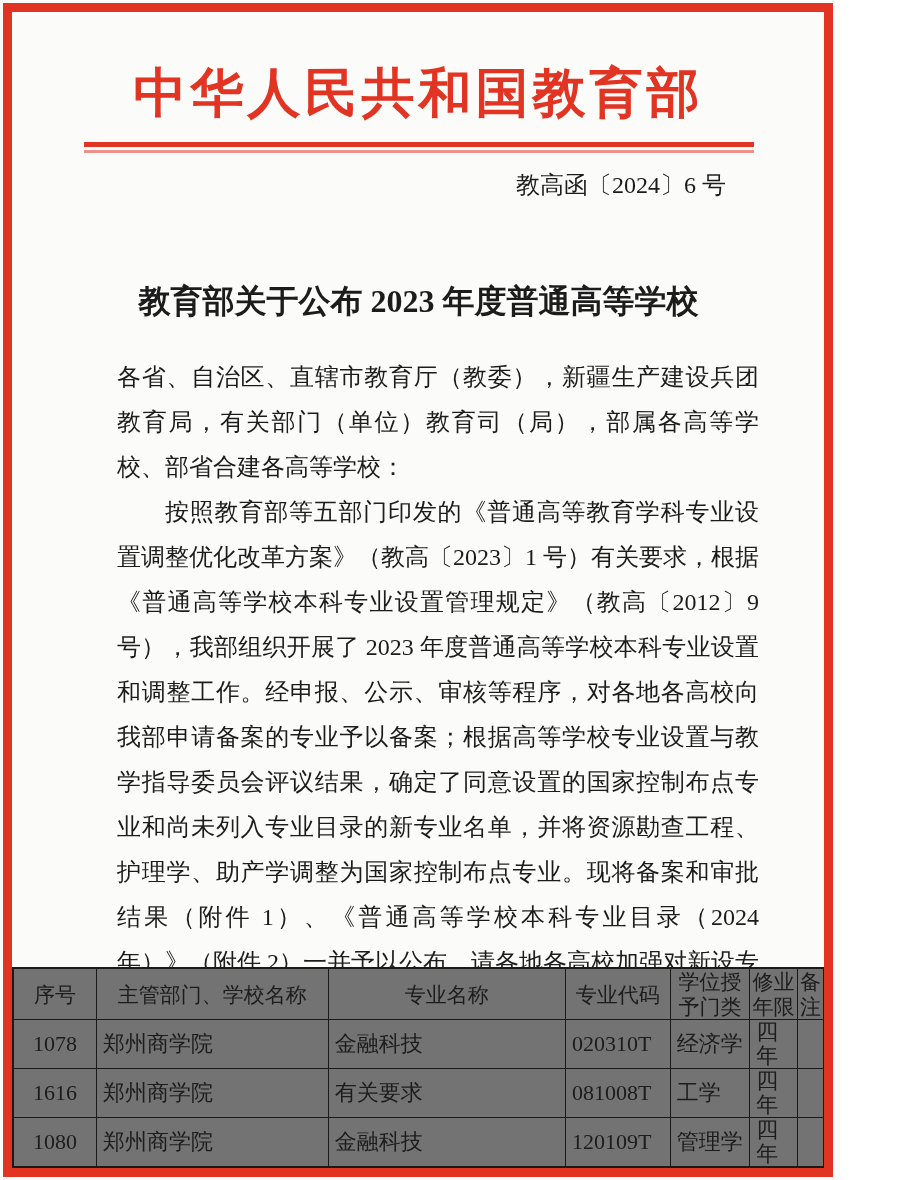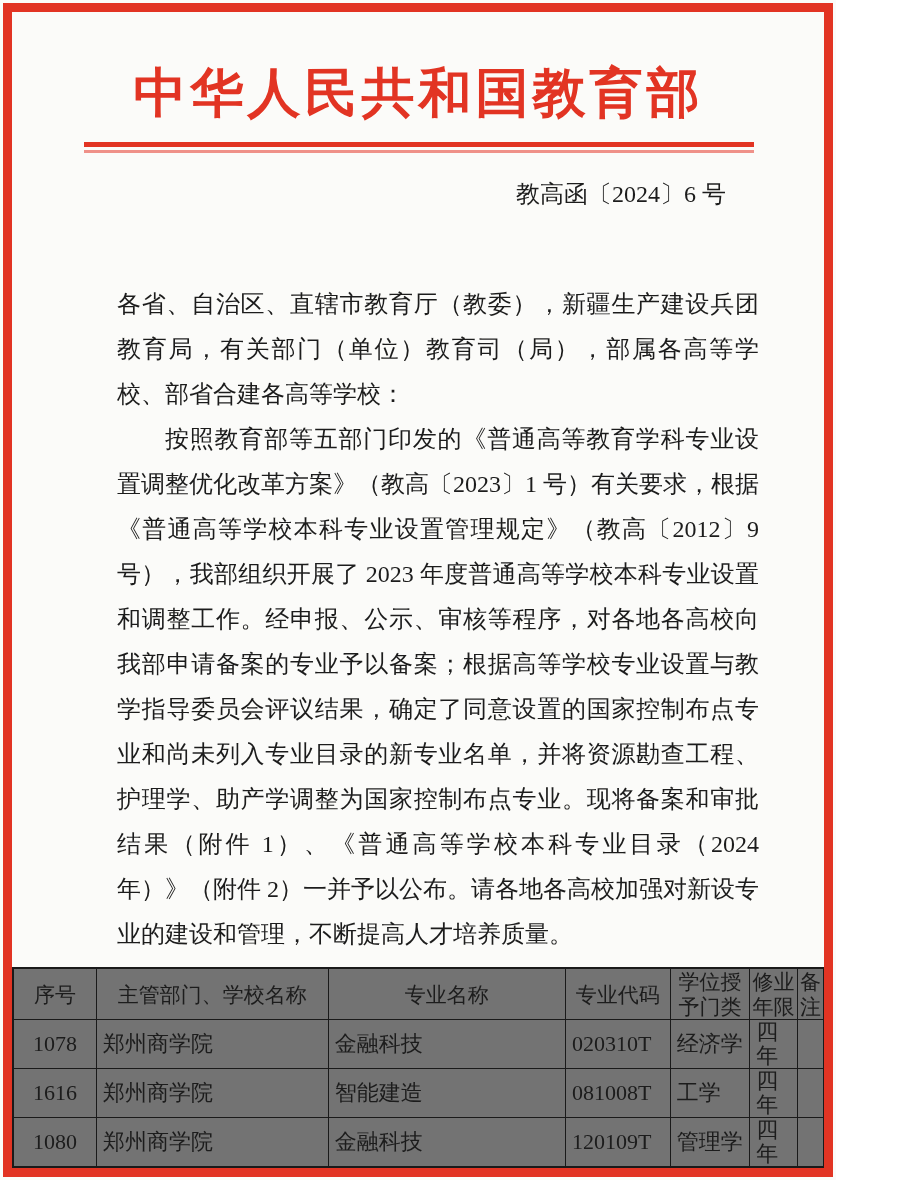--- a/index.html
+++ b/index.html
@@ -31,21 +31,21 @@
     text-align:center;
     font-size:53px;line-height:1.1;
     font-weight:bold;
     letter-spacing:4px;
     color:var(--accent-red);
   }
   .double-rule{width:670px;margin:20px auto 0;}
   .rule-thick{height:5px;background:var(--accent-red);}
   .rule-thin{height:3px;background:var(--rule-light);margin-top:3px;}
   .doc-number{
-    margin-top:25px;
+    margin-top:16px;
     text-align:right;
     padding-right:99px;
     font-size:24px;line-height:32px;
   }
   .notice-title{
     margin:72px 60px 0;
     text-align:center;
     font-size:32px;line-height:56px;
     font-weight:bold;
   }
@@ -99,20 +99,21 @@
     <div class="org-name">中华人民共和国教育部</div>
 
     <div class="double-rule">
       <div class="rule-thick"></div>
       <div class="rule-thin"></div>
     </div>
 
     <div class="doc-number">教高函〔2024〕6 号</div>
 
     <div class="notice-title">
+      <div>教育部关于公布 2023 年度普通高等学校</div>
     </div>
 
     <div class="body-block">
       <p>各省、自治区、直辖市教育厅（教委），新疆生产建设兵团教育局，有关部门（单位）教育司（局），部属各高等学校、部省合建各高等学校：</p>
       <p class="indent">按照教育部等五部门印发的《普通高等教育学科专业设置调整优化改革方案》（教高〔2023〕1 号）有关要求，根据《普通高等学校本科专业设置管理规定》（教高〔2012〕9 号），我部组织开展了 2023 年度普通高等学校本科专业设置和调整工作。经申报、公示、审核等程序，对各地各高校向我部申请备案的专业予以备案；根据高等学校专业设置与教学指导委员会评议结果，确定了同意设置的国家控制布点专业和尚未列入专业目录的新专业名单，并将资源勘查工程、护理学、助产学调整为国家控制布点专业。现将备案和审批结果（附件 1）、《普通高等学校本科专业目录（2024 年）》（附件 2）一并予以公布。请各地各高校加强对新设专业的建设和管理，不断提高人才培养质量。</p>
     </div>
 
     <div class="table-wrap">
       <table class="major-table">
         <colgroup>
@@ -143,21 +144,21 @@
             <td>郑州商学院</td>
             <td>金融科技</td>
             <td>020310T</td>
             <td>经济学</td>
             <td>四年</td>
             <td></td>
           </tr>
           <tr>
             <td class="center">1616</td>
             <td>郑州商学院</td>
-            <td>智能建造</td>
+            <td>有关要求</td>
             <td>081008T</td>
             <td>工学</td>
             <td>四年</td>
             <td></td>
           </tr>
           <tr>
             <td class="center">1080</td>
             <td>郑州商学院</td>
             <td>金融科技</td>
             <td>120109T</td>

